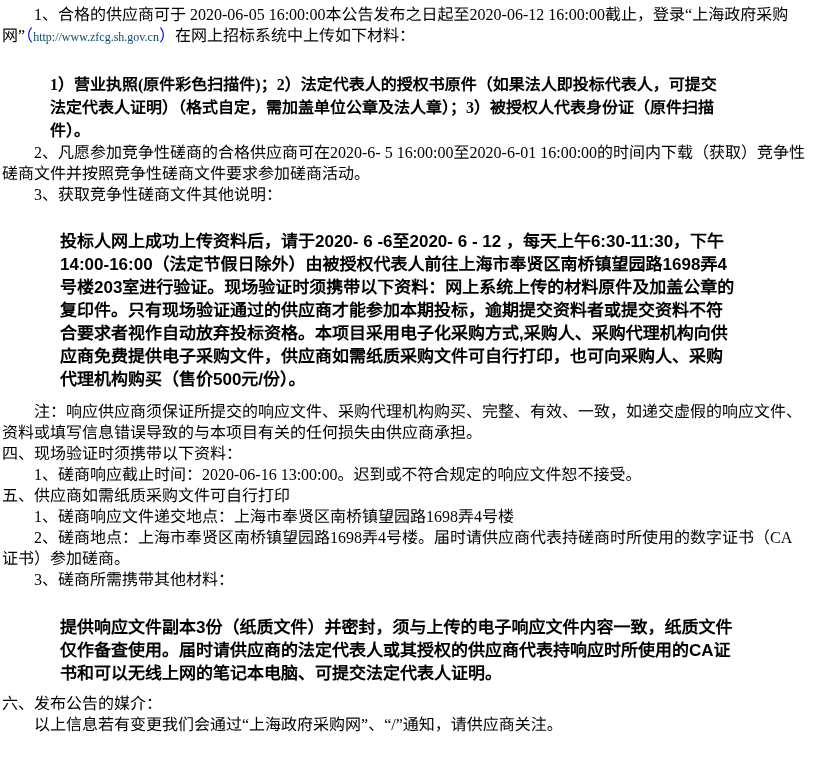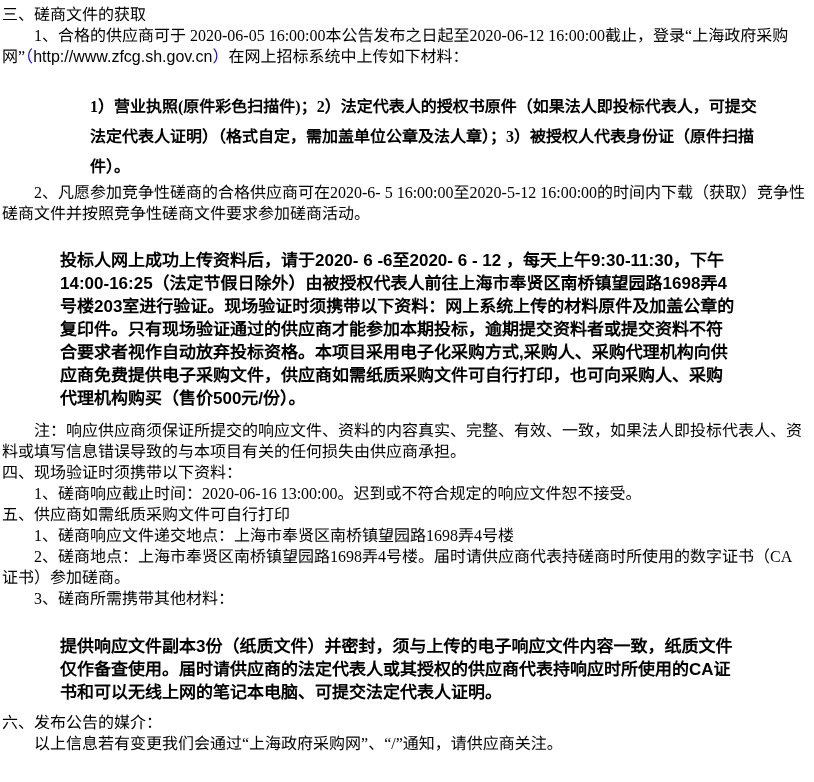--- a/index.html
+++ b/index.html
@@ -13,60 +13,60 @@
   }
   .doc {
     padding: 4px 8px 0 2px;
     font-size: 16px;
     line-height: 21px;
   }
   .h   { margin: 0; font-weight: normal; font-size: 16px; line-height: 21px; }
   .p   { margin: 0; text-indent: 2em; }
   
   .reqblock {
-    margin: 25px 10px 0 88px;
+    margin: 25px 10px 0 48px;
     width: 682px;
     font-weight: 600;
-    line-height: 30px;
+    line-height: 23px;
   }
   
   .boldblock {
     margin: 25px 0 10px 58px;
     width: 676px;
     font-weight: bold;
     font-size: 17px;
     line-height: 23px;
     font-family: "Liberation Sans", "DejaVu Sans", sans-serif;
   }
   .boldblock.second { margin: 26px 0 8px 58px; }
   .linkwrap { color: #0000ff; }
   .url {
-    color: #000000;
+    color: #0c4a6e;
     text-decoration: none;
-    font-family: Liberation Sans, sans-serif;
-    font-size: 16px;
+    font-family: Liberation Serif, serif;
+    font-size: 12px;
   }
 </style>
 </head>
 <body>
 
 <div class="doc">
 
-  <h3 class="h">三、磋商文件的获取</h3>
 
   <p class="p"><span>1、合格的供应商可于 2020-06-05 16:00:00本公告发布之日起至2020-06-12 16:00:00截止，登录“上海政府采购网”</span><span class="linkwrap"><span>（</span><a class="url" href="#">http://www.zfcg.sh.gov.cn</a><span>）</span></span><span>在网上招标系统中上传如下材料：</span></p>
 
   <div class="reqblock">1）营业执照(原件彩色扫描件)；2）法定代表人的授权书原件（如果法人即投标代表人，可提交法定代表人证明）（格式自定，需加盖单位公章及法人章）；3）被授权人代表身份证（原件扫描件）。</div>
 
-  <p class="p">2、凡愿参加竞争性磋商的合格供应商可在2020-6- 5 16:00:00至2020-5-12 16:00:00的时间内下载（获取）竞争性磋商文件并按照竞争性磋商文件要求参加磋商活动。</p>
+  <p class="p">2、凡愿参加竞争性磋商的合格供应商可在2020-6- 5 16:00:00至2020-6-01 16:00:00的时间内下载（获取）竞争性磋商文件并按照竞争性磋商文件要求参加磋商活动。</p>
 
+  <p class="p">3、获取竞争性磋商文件其他说明：</p>
 
-  <div class="boldblock">投标人网上成功上传资料后，请于2020- 6 -6至2020- 6 - 12 ，每天上午9:30-11:30，下午14:00-16:25（法定节假日除外）由被授权代表人前往上海市奉贤区南桥镇望园路1698弄4号楼203室进行验证。现场验证时须携带以下资料：网上系统上传的材料原件及加盖公章的复印件。只有现场验证通过的供应商才能参加本期投标，逾期提交资料者或提交资料不符合要求者视作自动放弃投标资格。本项目采用电子化采购方式,采购人、采购代理机构向供应商免费提供电子采购文件，供应商如需纸质采购文件可自行打印，也可向采购人、采购代理机构购买（售价500元/份）。</div>
+  <div class="boldblock">投标人网上成功上传资料后，请于2020- 6 -6至2020- 6 - 12 ，每天上午6:30-11:30，下午14:00-16:00（法定节假日除外）由被授权代表人前往上海市奉贤区南桥镇望园路1698弄4号楼203室进行验证。现场验证时须携带以下资料：网上系统上传的材料原件及加盖公章的复印件。只有现场验证通过的供应商才能参加本期投标，逾期提交资料者或提交资料不符合要求者视作自动放弃投标资格。本项目采用电子化采购方式,采购人、采购代理机构向供应商免费提供电子采购文件，供应商如需纸质采购文件可自行打印，也可向采购人、采购代理机构购买（售价500元/份）。</div>
 
-  <p class="p">注：响应供应商须保证所提交的响应文件、资料的内容真实、完整、有效、一致，如果法人即投标代表人、资料或填写信息错误导致的与本项目有关的任何损失由供应商承担。</p>
+  <p class="p">注：响应供应商须保证所提交的响应文件、采购代理机构购买、完整、有效、一致，如递交虚假的响应文件、资料或填写信息错误导致的与本项目有关的任何损失由供应商承担。</p>
 
   <h3 class="h">四、现场验证时须携带以下资料：</h3>
 
   <p class="p">1、磋商响应截止时间：2020-06-16 13:00:00。迟到或不符合规定的响应文件恕不接受。</p>
 
 
   <h3 class="h">五、供应商如需纸质采购文件可自行打印</h3>
 
   <p class="p">1、磋商响应文件递交地点：上海市奉贤区南桥镇望园路1698弄4号楼</p>
 

